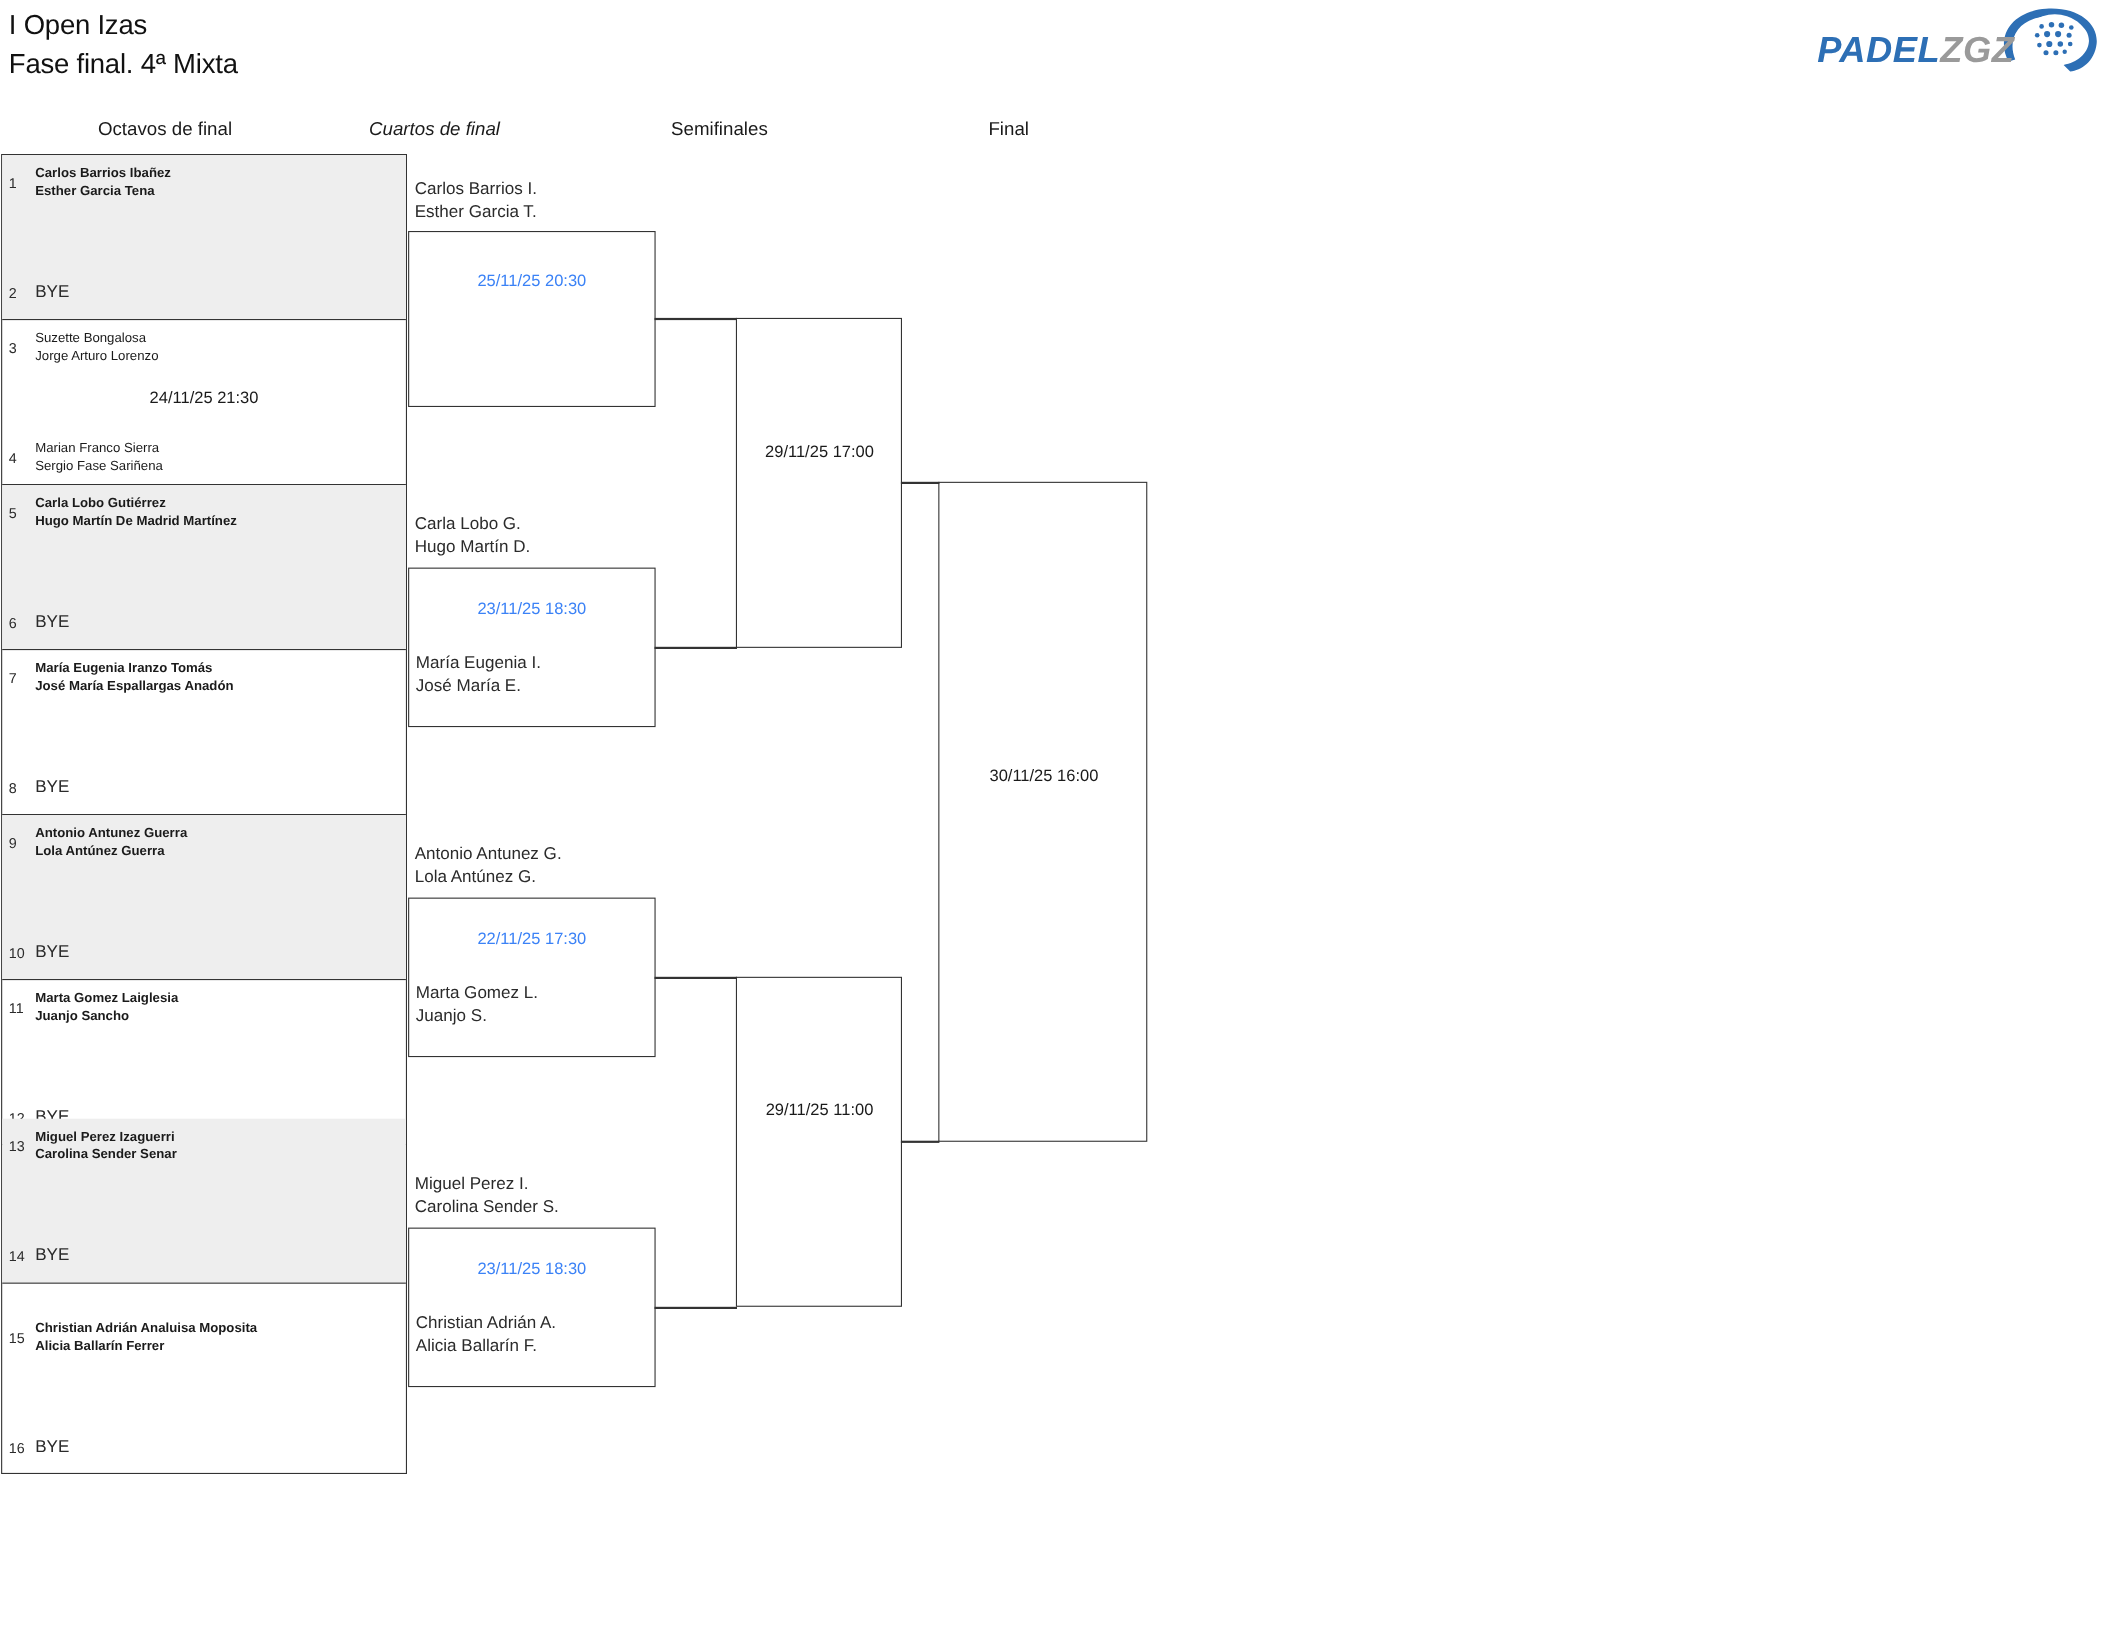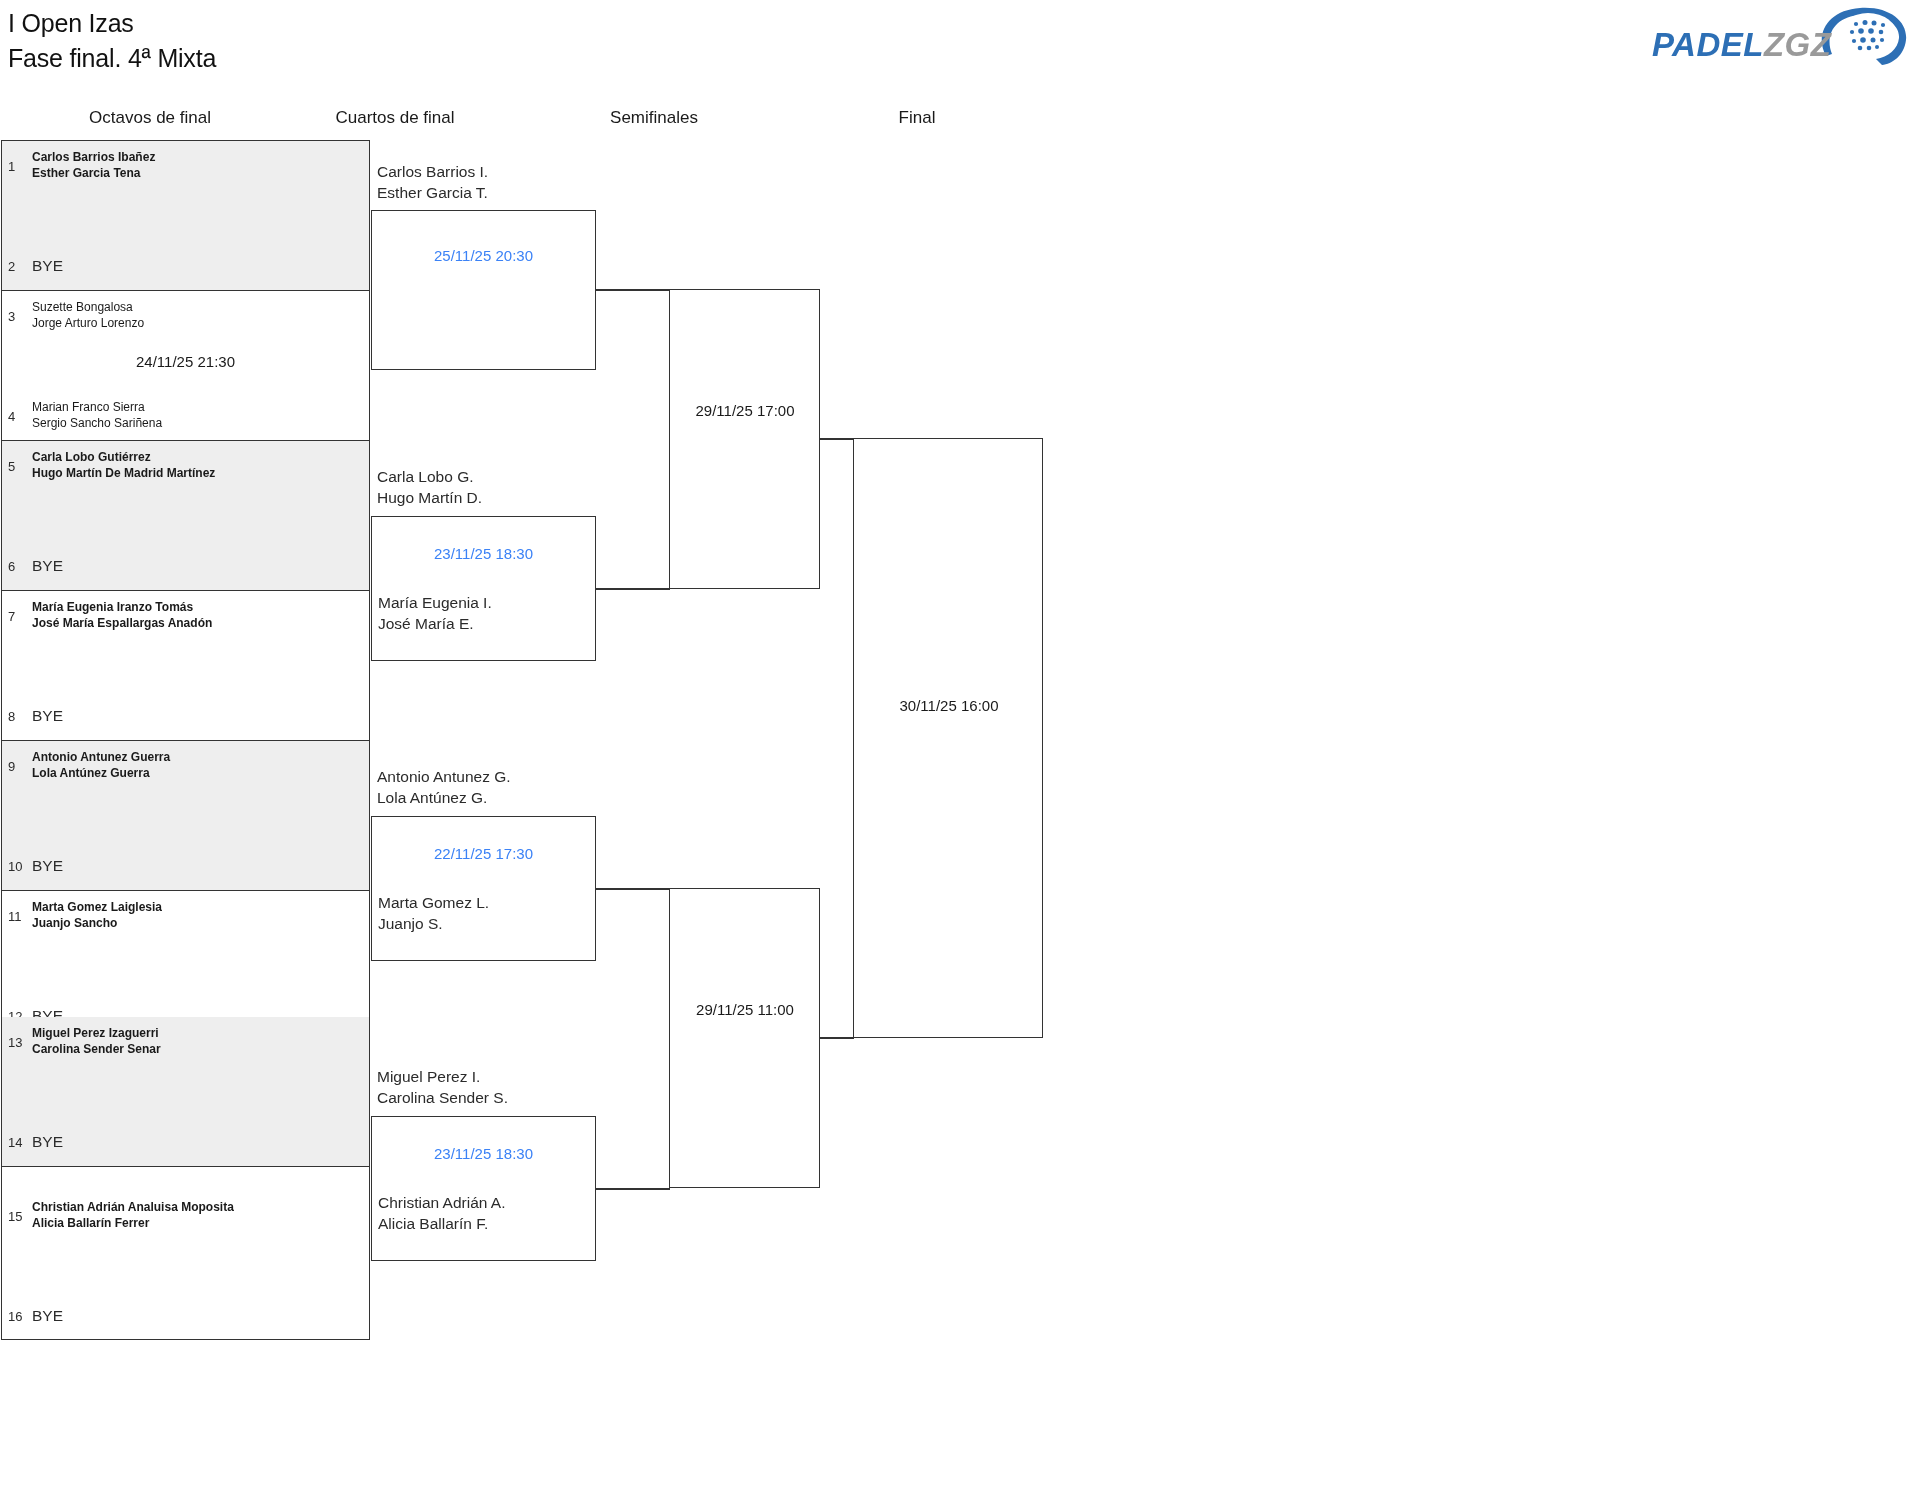--- a/index.html
+++ b/index.html
@@ -234,21 +234,21 @@
         <circle cx="53" cy="44" r="2.3"></circle>
       <circle cx="61" cy="43" r="2.0"></circle>
     </g>
   </svg>
   <div class="logo-text">
     <span class="logo-padel">PADEL</span><span class="logo-zgz">ZGZ</span>
   </div>
 </div>
 
 <div class="round-heading" style="left:60px;top:108px;width:180px;">Octavos de final</div>
-<div class="round-heading" style="left:325px;top:108px;width:140px;">Cuartos de final</div>
+<div class="round-heading" style="left:325px;top:108px;width:140px;font-style:italic;">Cuartos de final</div>
 <div class="round-heading" style="left:594px;top:108px;width:120px;">Semifinales</div>
 <div class="round-heading" style="left:877px;top:108px;width:80px;">Final</div>
 
 <div id="bracket">
 
   <div id="r1-column">
 
     <div class="r1-pair shaded" style="top:0px;height:150px;">
       <div class="r1-slot winner" style="top:0px;">
         <span class="seed">1</span>
@@ -262,21 +262,21 @@
     </div>
 
     <div class="r1-pair" style="top:150px;height:150px;">
       <div class="r1-slot" style="top:0px;">
         <span class="seed">3</span>
         <span class="names"><span>Suzette Bongalosa</span><br><span>Jorge Arturo Lorenzo</span></span>
       </div>
       <div class="r1-date" style="top:62px;">24/11/25 21:30</div>
       <div class="r1-slot" style="top:100px;">
         <span class="seed">4</span>
-        <span class="names"><span>Marian Franco Sierra</span><br><span>Sergio Sancho Sariñena</span></span>
+        <span class="names"><span>Marian Franco Sierra</span><br><span>Sergio Fase Sariñena</span></span>
       </div>
     </div>
 
     <div class="r1-pair shaded" style="top:300px;height:150px;">
       <div class="r1-slot winner" style="top:0px;">
         <span class="seed">5</span>
         <span class="names"><span>Carla Lobo Gutiérrez</span><br><span>Hugo Martín De Madrid Martínez</span></span>
       </div>
       <div class="r1-date" style="top:62px;"></div>
       <div class="r1-slot bye" style="top:100px;">

